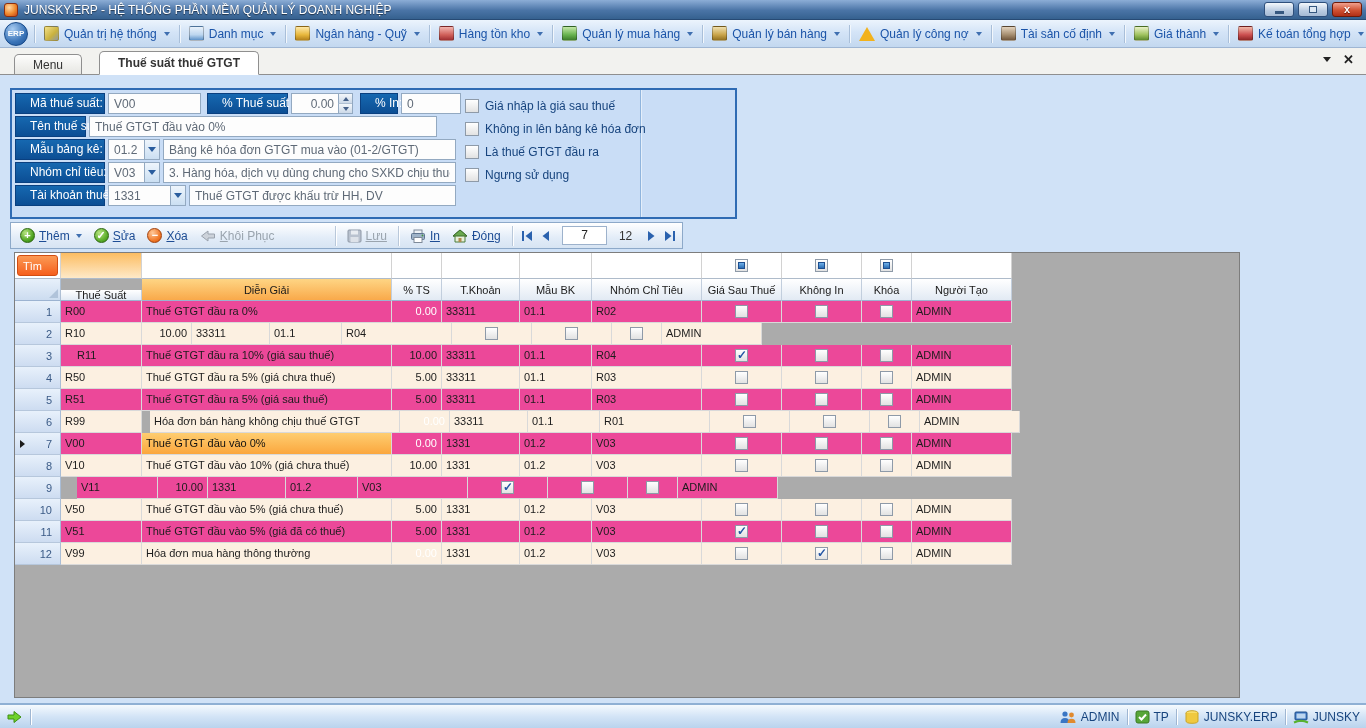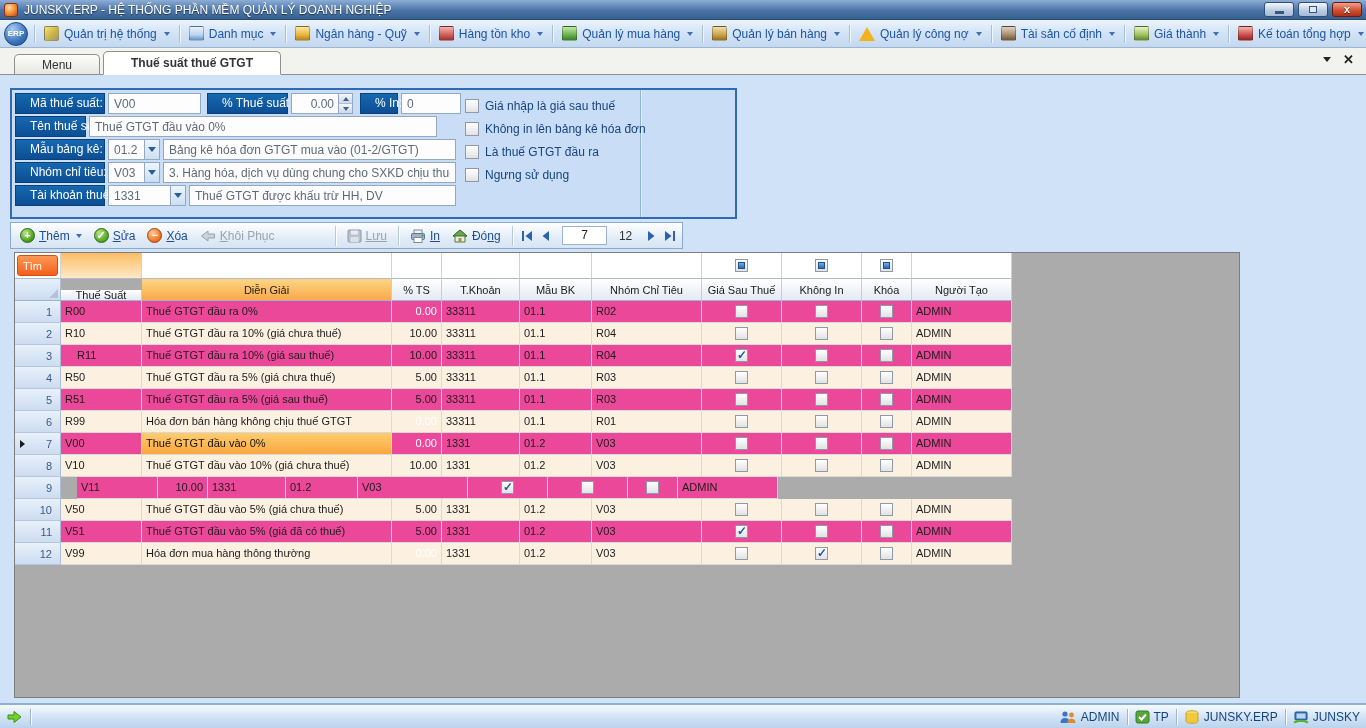--- a/index.html
+++ b/index.html
@@ -41,23 +41,23 @@
   .mi-5{background:linear-gradient(#efe0b0,#c9a44a 60%,#937121);}
   .mi-6{width:0;height:0;border:none;border-left:8px solid transparent;border-right:8px solid transparent;border-bottom:14px solid #f2b21c;border-radius:0;position:relative;}
   .mi-7{background:linear-gradient(#e3d3be,#a58d6f 60%,#70563c);}
   .mi-8{background:linear-gradient(#e9f2c8,#9fc25f 60%,#5c8a2c);}
   .mi-9{background:linear-gradient(#f2b9a9,#cc4f4f 60%,#8e2626);}
   .caret{width:0;height:0;border-left:3px solid transparent;border-right:3px solid transparent;border-top:4px solid #3f6fb0;margin-left:2px;}
 
   
   .tabstrip{position:absolute;top:48px;left:0;right:0;height:27px;background:#f2f2ef;
     border-bottom:1px solid #8f8f8f;display:flex;align-items:flex-end;padding-left:14px;}
-  .tab{height:20px;padding:0 27px;display:flex;align-items:center;font-size:12px;color:#333;
+  .tab{height:20px;padding:0 18px;display:flex;align-items:center;font-size:12px;color:#333;
     border:1px solid #8f8f8f;border-bottom:none;border-radius:5px 5px 0 0;
-    background:linear-gradient(#fdfdfc,#e6e6e2);margin-right:3px;}
+    background:linear-gradient(#fdfdfc,#e6e6e2);margin-right:17px;}
   .tab.active{height:24px;background:#fff;font-weight:bold;margin-bottom:-1px;border-bottom:1px solid #fff;z-index:2;}
   .tab-controls{margin-left:auto;display:flex;align-items:center;gap:12px;padding:0 12px 8px 0;}
   .tc-caret{width:0;height:0;border-left:4px solid transparent;border-right:4px solid transparent;border-top:5px solid #222;}
   .tc-close{color:#222;font-size:13px;font-weight:bold;line-height:1;}
 
   
   .content{position:absolute;top:75px;left:0;width:1366px;height:628px;background:#d0e2f7;}
 
   
   .formpanel{position:absolute;left:10px;top:13px;width:727px;height:131px;
@@ -474,21 +474,20 @@
         <div class="dcell bg-a ckc" style="width: 50px;">
           <span class="cb"></span>
         </div>
         <div class="dcell bg-a" style="width: 100px;">ADMIN</div>
       </div>
       <div class="grow drow">
         <div class="rowhead">
           <span>2</span>
         </div>
         <div class="dcell bg-b" style="width: 81px;">R10</div>
-        <div class="dcell bg-b" style="width: 250px;">Thuế GTGT đầu ra 10% (giá chưa thuế)</div>
         <div class="dcell bg-b num" style="width: 50px;">10.00</div>
         <div class="dcell bg-b" style="width: 78px;">33311</div>
         <div class="dcell bg-b" style="width: 72px;">01.1</div>
         <div class="dcell bg-b" style="width: 110px;">R04</div>
         <div class="dcell bg-b ckc" style="width: 80px;">
           <span class="cb"></span>
         </div>
         <div class="dcell bg-b ckc" style="width: 80px;">
           <span class="cb"></span>
         </div>
@@ -558,21 +557,21 @@
         <div class="dcell bg-a ckc" style="width: 50px;">
           <span class="cb"></span>
         </div>
         <div class="dcell bg-a" style="width: 100px;">ADMIN</div>
       </div>
       <div class="grow drow">
         <div class="rowhead">
           <span>6</span>
         </div>
         <div class="dcell bg-b" style="width: 81px;">R99</div>
-        <div class="dcell bg-b" style="width: 250px;">Hóa đơn bán hàng không chịu thuế GTGT</div>
+        <div class="dcell bg-b" style="width: 250px; margin-left: 8px;">Hóa đơn bán hàng không chịu thuế GTGT</div>
         <div class="dcell bg-b num" style="width: 50px;"><span class="faintpct">0.00</span></div>
         <div class="dcell bg-b" style="width: 78px;">33311</div>
         <div class="dcell bg-b" style="width: 72px;">01.1</div>
         <div class="dcell bg-b" style="width: 110px;">R01</div>
         <div class="dcell bg-b ckc" style="width: 80px;">
           <span class="cb"></span>
         </div>
         <div class="dcell bg-b ckc" style="width: 80px;">
           <span class="cb"></span>
         </div>

